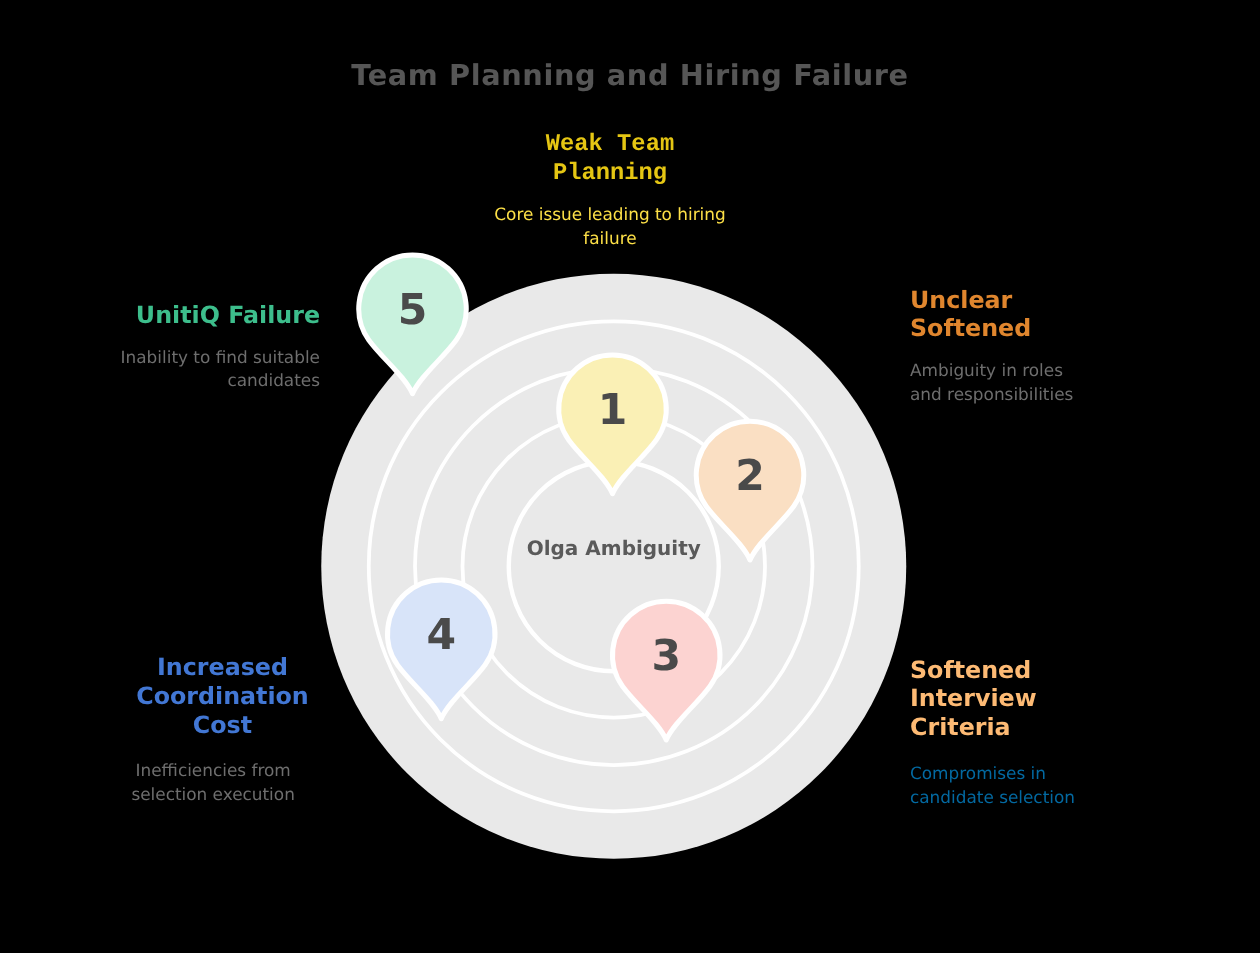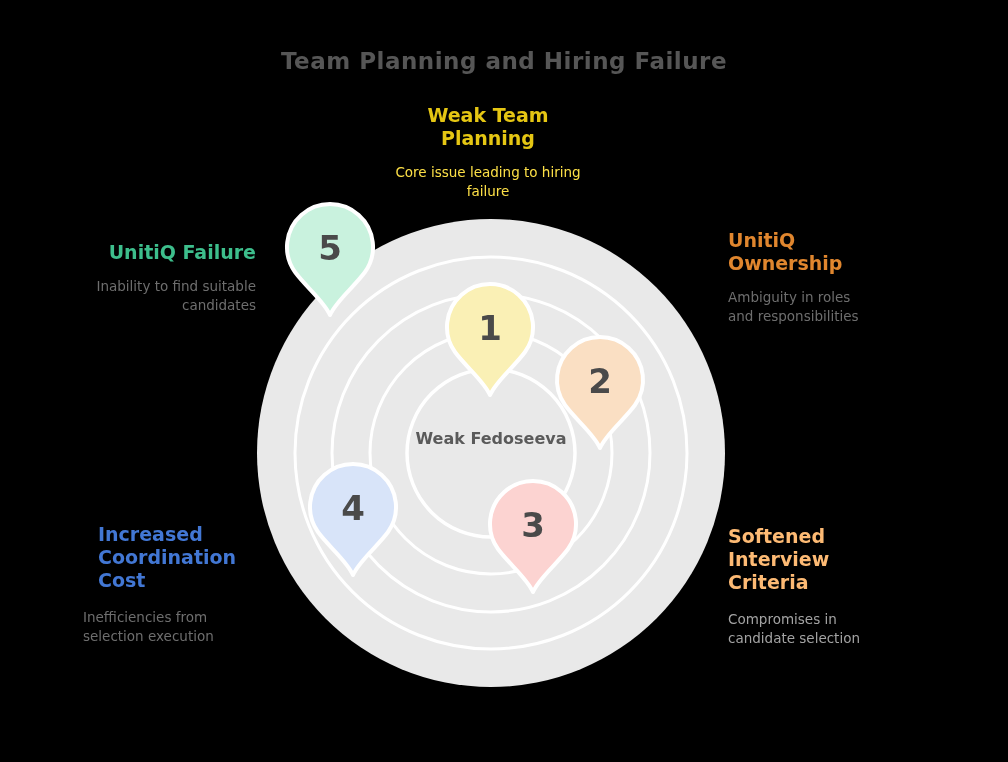--- a/index.html
+++ b/index.html
@@ -40,35 +40,35 @@
     font-weight: bold;
     line-height: 23px;
   }
   .label-desc {
     font-size: 13.5px;
     line-height: 19px;
     margin-top: 13px;
   }
   
   .lg-top { left: 368px; top: 104px; width: 240px; text-align: center; }
-  .lg-top .label-heading { max-width: 160px; margin: 0 auto; }
+  .lg-top .label-heading { max-width: 160px; margin: 0 auto; font-family: Liberation Mono, monospace; }
   .lg-top .label-desc { max-width: 205px; margin: 13px auto 0; }
   
   .lg-right-top { left: 728px; top: 229px; width: 190px; text-align: left; }
   .lg-right-top .label-heading { max-width: 135px; }
   .lg-right-top .label-desc { max-width: 145px; }
   
   .lg-right-bottom { left: 728px; top: 525px; width: 190px; text-align: left; }
   .lg-right-bottom .label-heading { max-width: 115px; }
   .lg-right-bottom .label-desc { max-width: 160px; margin-top: 16px; }
   
   .lg-left-top { right: 752px; top: 241px; width: 220px; text-align: right; }
   .lg-left-top .label-desc { max-width: 165px; margin-left: auto; }
   
-  .lg-left-bottom { right: 750px; top: 523px; width: 220px; text-align: left; }
+  .lg-left-bottom { right: 750px; top: 523px; width: 220px; text-align: center; }
   .lg-left-bottom .label-heading { max-width: 160px; margin-left: auto; }
   .lg-left-bottom .label-desc { max-width: 175px; margin-left: auto; margin-top: 16px; }
 </style>
 </head>
 <body>
 
 <div class="canvas" style="background-color: rgb(0, 0, 0);">
 
   <div class="page-title" style="color: rgb(86, 86, 86);">Team Planning and Hiring Failure</div>
 
@@ -100,36 +100,36 @@
       <text class="pin-num" x="0" y="1" text-anchor="middle" dominant-baseline="central" fill="#4A4A4A">4</text>
     </g>
 
     <g transform="translate(533,524)">
       <path d="M0,68 C-6,54 -24,40 -35,25 A43,43 0 1,1 35,25 C24,40 6,54 0,68 Z" stroke="#FFFFFF" stroke-width="4" stroke-linejoin="round" fill="#FCD3D1"></path>
       <text class="pin-num" x="0" y="1" text-anchor="middle" dominant-baseline="central" fill="#4A4A4A">3</text>
     </g>
   </svg>
 
   <div class="center-label" style="color: rgb(90, 90, 90);">
-    <div>Weak Fedoseeva</div>
+    <div>Olga Ambiguity</div>
   </div>
 
   <div class="label-group lg-top">
     <div class="label-heading" style="color: rgb(229, 198, 19);">Weak Team Planning</div>
     <div class="label-desc" style="color: #fde047;">Core issue leading to hiring failure</div>
   </div>
 
   <div class="label-group lg-right-top">
-    <div class="label-heading" style="color: rgb(224, 134, 46);">UnitiQ Ownership</div>
+    <div class="label-heading" style="color: rgb(224, 134, 46);">Unclear Softened</div>
     <div class="label-desc" style="color: rgb(110, 110, 110);">Ambiguity in roles and responsibilities</div>
   </div>
 
   <div class="label-group lg-right-bottom">
     <div class="label-heading" style="color: #fdba74;">Softened Interview Criteria</div>
-    <div class="label-desc" style="color: #a3a3a3;">Compromises in candidate selection</div>
+    <div class="label-desc" style="color: #0369a1;">Compromises in candidate selection</div>
   </div>
 
   <div class="label-group lg-left-bottom">
     <div class="label-heading" style="color: rgb(66, 119, 212);">Increased Coordination Cost</div>
     <div class="label-desc" style="color: rgb(110, 110, 110);">Inefficiencies from selection execution</div>
   </div>
 
   <div class="label-group lg-left-top">
     <div class="label-heading" style="color: rgb(61, 190, 140);">UnitiQ Failure</div>
     <div class="label-desc" style="color: rgb(110, 110, 110);">Inability to find suitable candidates</div>

